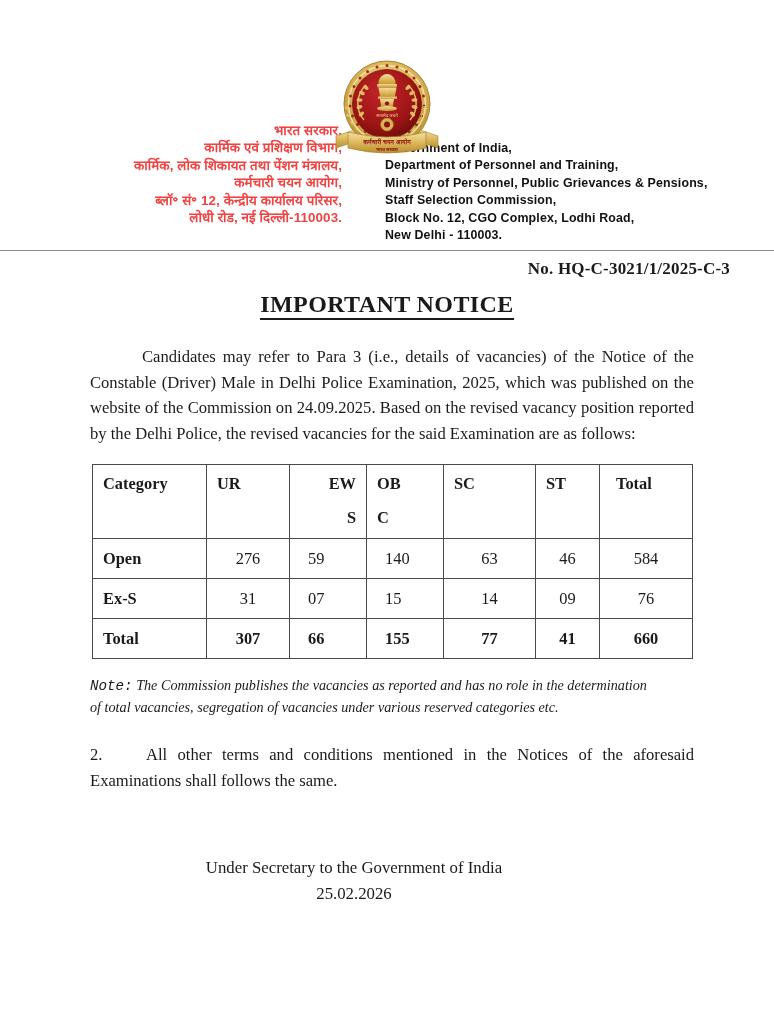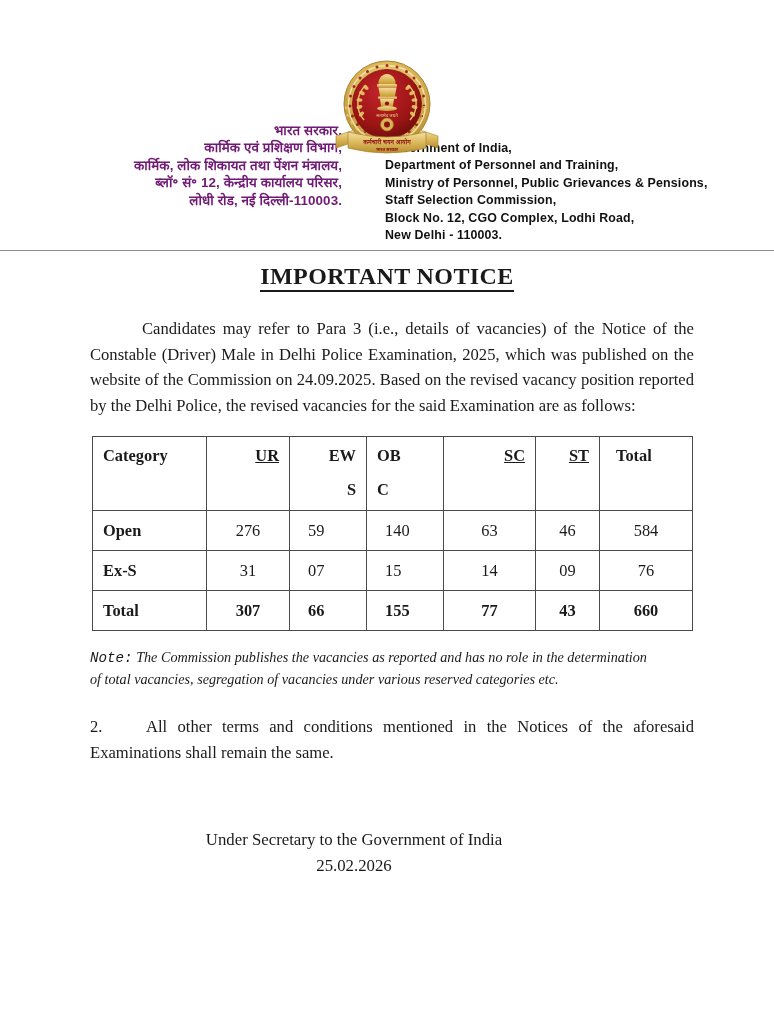--- a/index.html
+++ b/index.html
@@ -46,21 +46,21 @@
     padding: 4px 34px 0 34px;
   }
   .addr-hindi {
     width: 316px;
     text-align: right;
     padding-right: 8px;
     font-family: "Liberation Sans", "DejaVu Sans", sans-serif;
     font-weight: bold;
     font-size: 13.4px;
     line-height: 17.4px;
-    color: #701a75;
+    color: #ef4444;
     letter-spacing: 0.1px;
   }
   .addr-eng {
     flex: 1;
     padding-left: 35px;
     font-family: "Liberation Sans", "DejaVu Sans", sans-serif;
     font-weight: bold;
     font-size: 12.4px;
     line-height: 17.4px;
     color: #111;
@@ -152,21 +152,21 @@
   }
   table.vac tr.total td { font-weight: bold; }
   td.c-cat { width: 114px; text-align: left; font-weight: bold; padding-left: 14px; }
   td.c-ur  { width: 83px; text-align: center; }
   td.c-ews { width: 77px; text-align: right; padding-left: 14px; }
   td.c-obc { width: 77px; text-align: left; padding-left: 14px; }
   td.c-sc  { width: 92px; text-align: center; }
   td.c-st  { width: 64px; text-align: center; }
   td.c-tot { width: 93px; text-align: center; }
   tr.data td.c-ews, tr.data td.c-obc { text-align: left; padding-left: 18px; }
-  tr.head td.c-ur, tr.head td.c-sc, tr.head td.c-st { text-align: right; text-decoration: underline; }
+  tr.head td.c-ur, tr.head td.c-sc, tr.head td.c-st { text-align: left; }
   tr.head td.c-tot { text-align: left; padding-left: 16px; }
   .wrapcell { display: block; }
   .wrapcell .l2 { display: block; margin-top: 14px; }
 
   
   .note {
     margin-top: 16px;
     font-size: 14.2px;
     line-height: 21px;
     font-style: italic;
@@ -306,35 +306,37 @@
         </g>
       </svg>
     </div>
   </div>
 
   <div class="header-row">
     <div class="addr-hindi">
       <div>भारत सरकार,</div>
       <div>कार्मिक एवं प्रशिक्षण विभाग,</div>
       <div>कार्मिक, लोक शिकायत तथा पेंशन मंत्रालय,</div>
+      <div>कर्मचारी चयन आयोग,</div>
       <div>ब्लॉ॰ सं॰ 12, केन्द्रीय कार्यालय परिसर,</div>
       <div>लोधी रोड, नई दिल्ली-110003.</div>
     </div>
     <div class="addr-eng">
       <div>Government of India,</div>
       <div>Department of Personnel and Training,</div>
       <div>Ministry of Personnel, Public Grievances &amp; Pensions,</div>
       <div>Staff Selection Commission,</div>
       <div>Block No. 12, CGO Complex, Lodhi Road,</div>
       <div>New Delhi - 110003.</div>
     </div>
   </div>
 
   <div class="rule"></div>
 
+  <div class="notice-no">No. HQ-C-3021/1/2025-C-3</div>
 
   <div class="title">
     <span>IMPORTANT NOTICE</span>
   </div>
 
   <div class="body-wrap">
 
     <div class="para indent">Candidates may refer to Para 3 (i.e., details of vacancies) of the Notice of the Constable (Driver) Male in Delhi Police Examination, 2025, which was published on the website of the Commission on 24.09.2025.  Based on the revised vacancy position reported by the Delhi Police, the revised vacancies for the said Examination are as follows:</div>
 
     <div class="tbl-wrap">
@@ -379,35 +381,35 @@
             <td class="c-st">09</td>
             <td class="c-tot">76</td>
           </tr>
 
           <tr class="data total">
             <td class="c-cat">Total</td>
             <td class="c-ur">307</td>
             <td class="c-ews">66</td>
             <td class="c-obc">155</td>
             <td class="c-sc">77</td>
-            <td class="c-st">43</td>
+            <td class="c-st">41</td>
             <td class="c-tot">660</td>
           </tr>
         </tbody>
       </table>
     </div>
 
     <div class="note">
       <span class="lbl">Note:</span>
       <span>The Commission publishes the vacancies as reported and has no role in the determination</span>
       <span class="l2">of total vacancies, segregation of vacancies under various reserved categories etc.</span>
     </div>
 
     <div class="para-num">
-      <span class="num">2.</span><span>All other terms and conditions mentioned in the Notices of the aforesaid Examinations shall remain the same.</span>
+      <span class="num">2.</span><span>All other terms and conditions mentioned in the Notices of the aforesaid Examinations shall follows the same.</span>
     </div>
 
     <div class="sign">
       <div>Under Secretary to the Government of India</div>
       <div>25.02.2026</div>
     </div>
 
   </div>
 </div>
 

